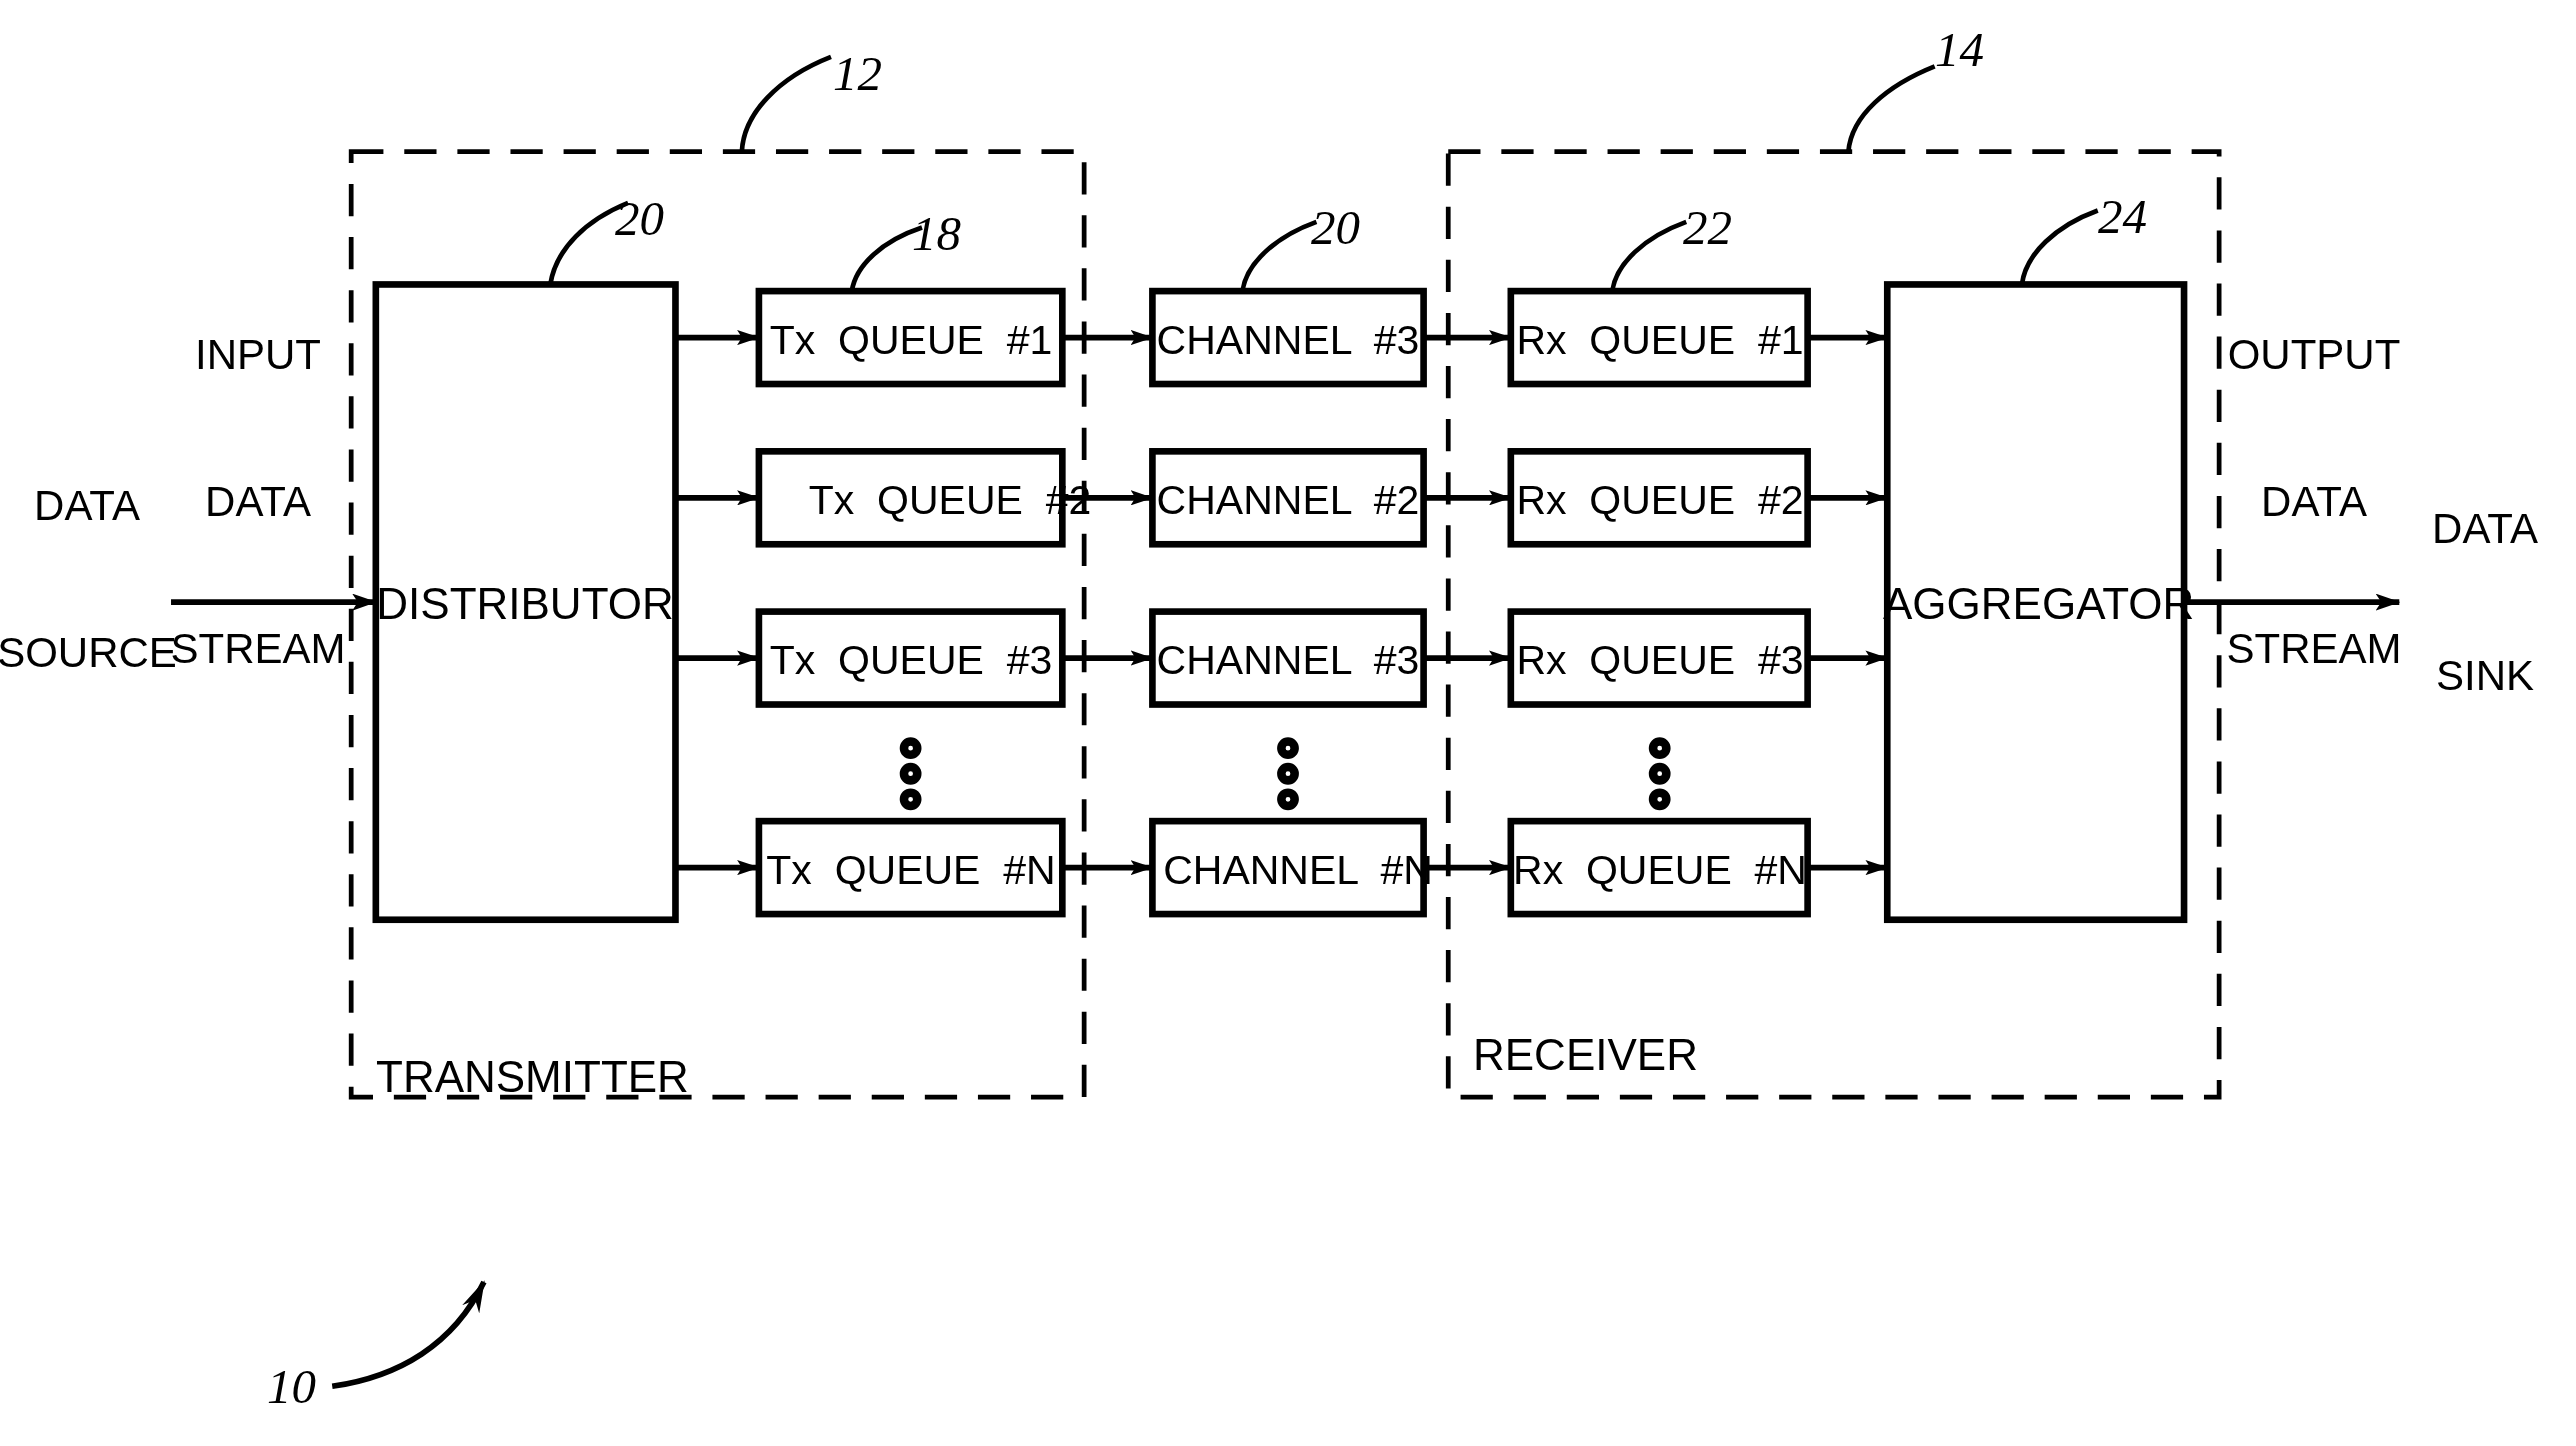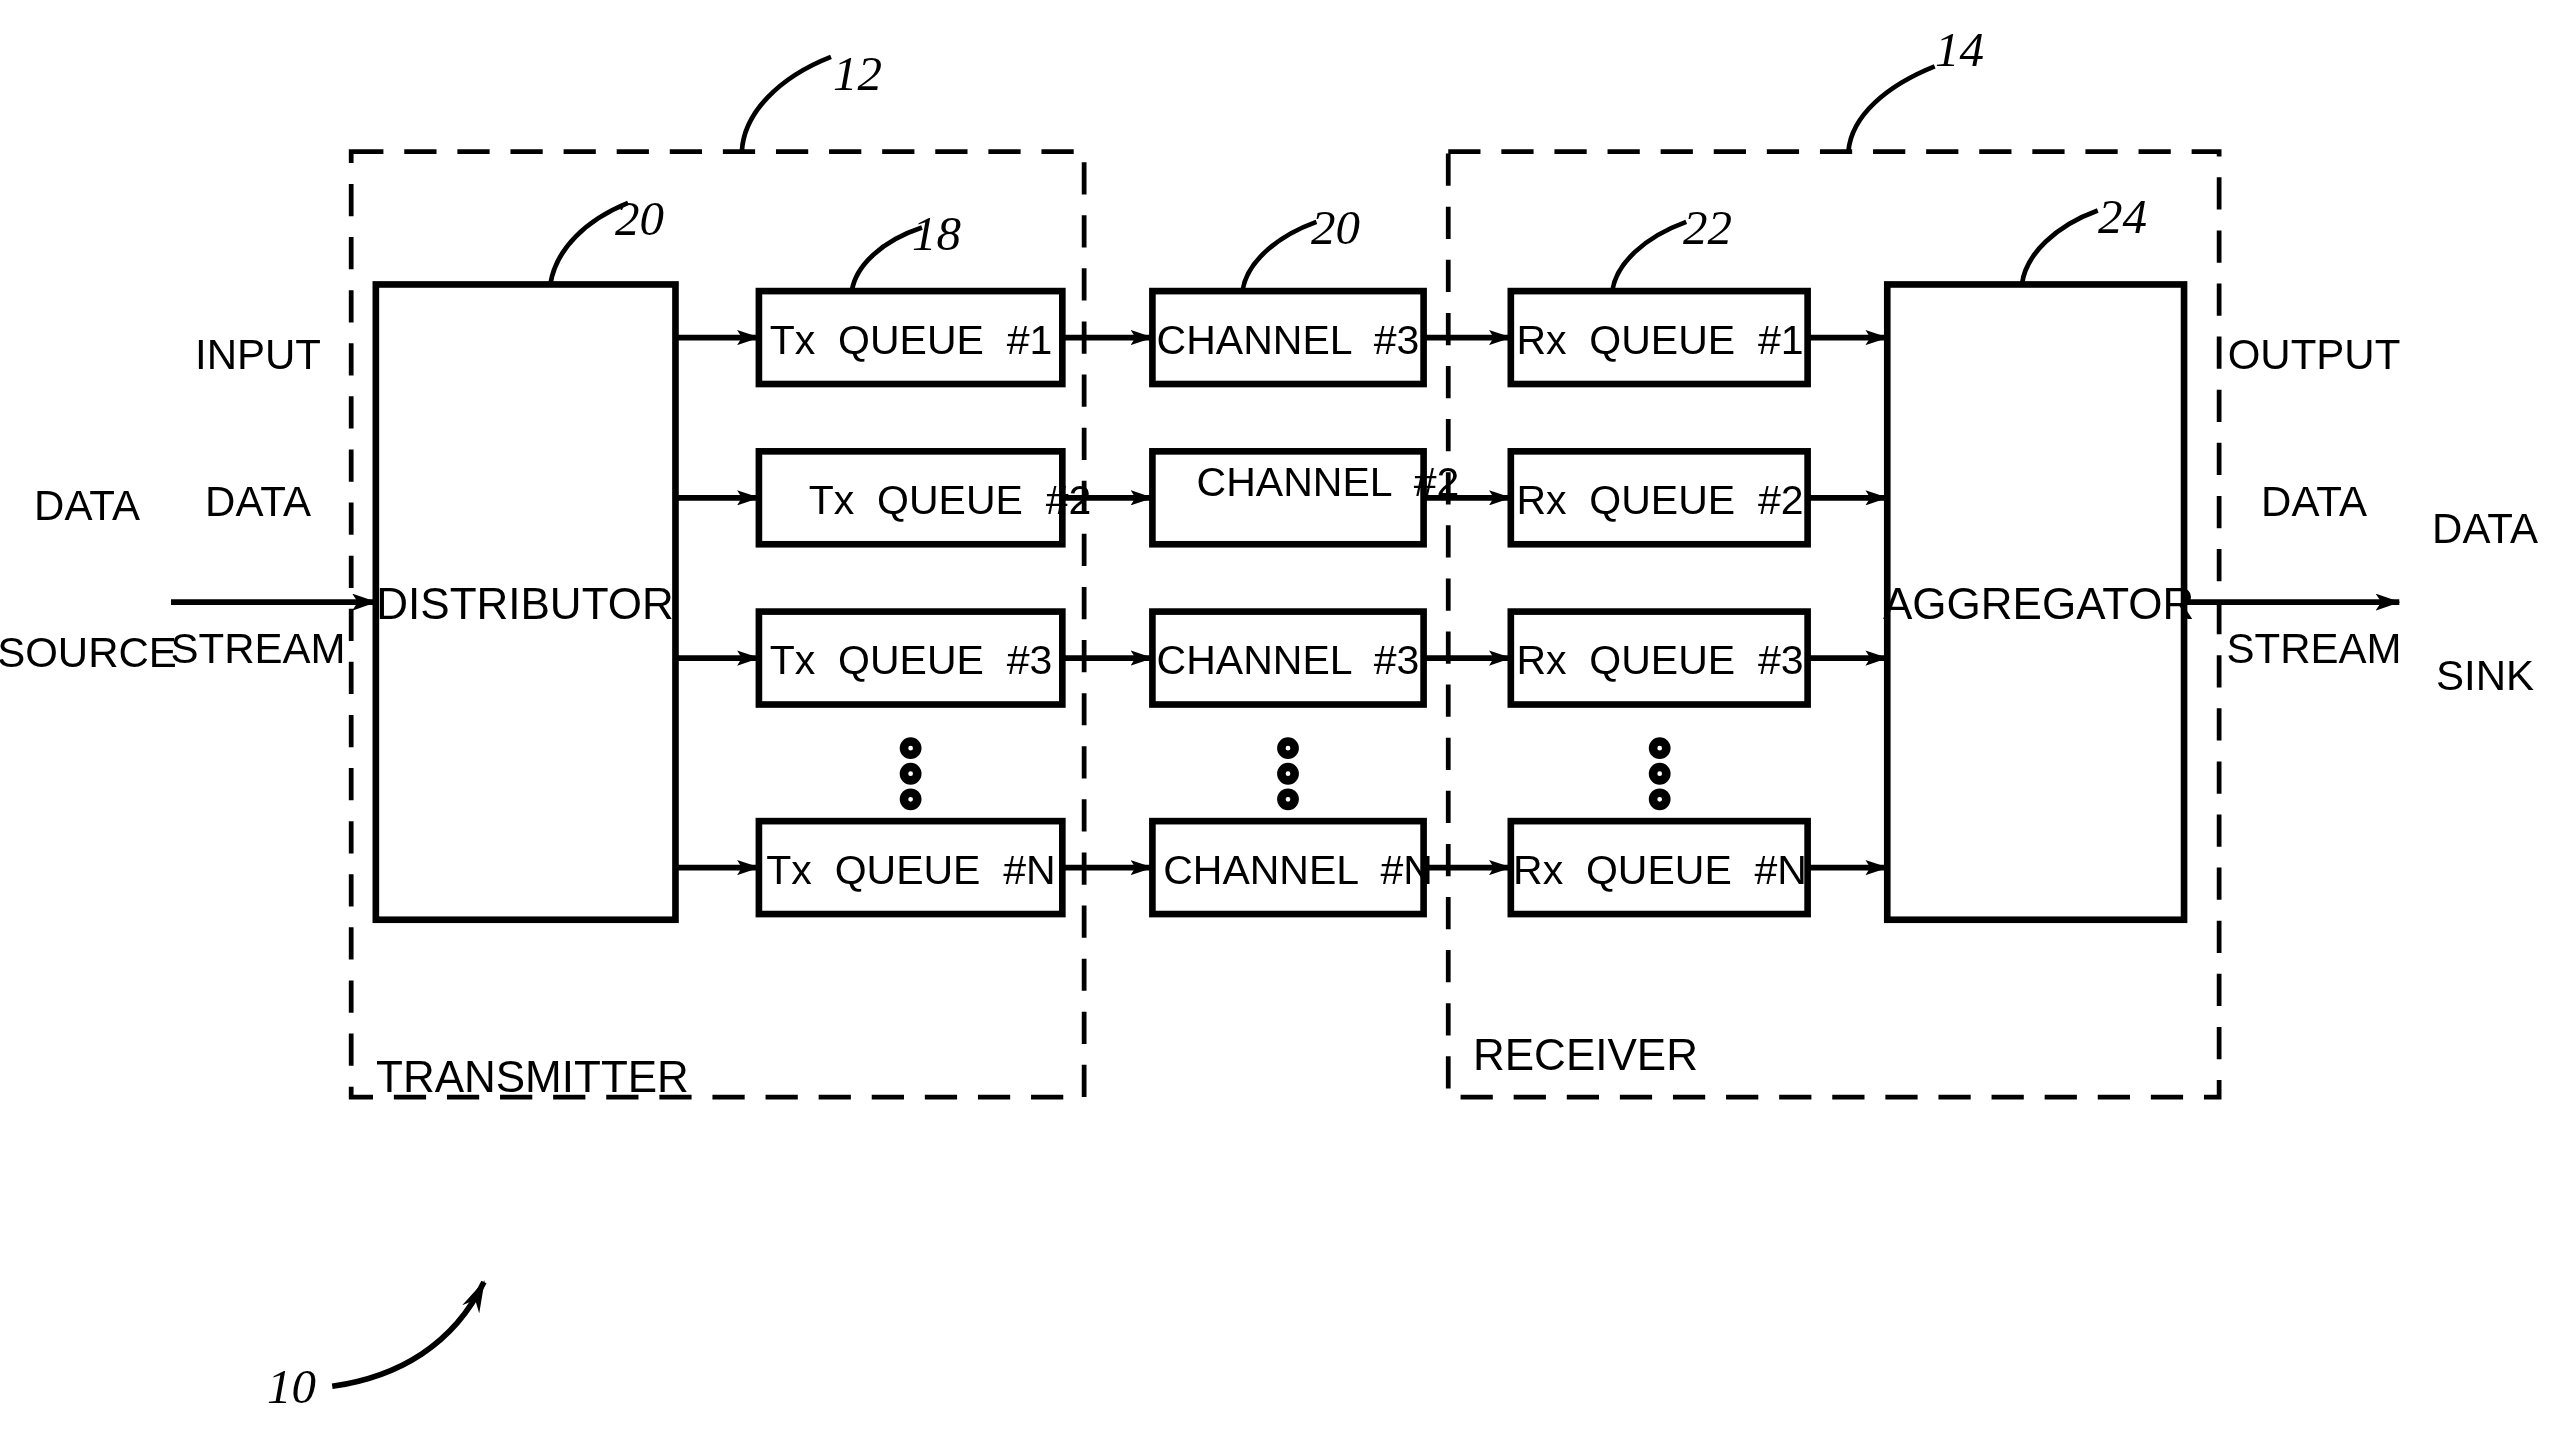--- a/index.html
+++ b/index.html
@@ -144,21 +144,21 @@
 
   <div class="blabel bigtext ctr" style="left:525px; top:603px; width:300px;">DISTRIBUTOR</div>
   <div class="blabel bigtext ctr" style="left:2035px; top:603px; width:304px;">AGGREGATOR</div>
 
   <div class="blabel boxtext ctr" style="left:911px; top:340px; width:304px;">Tx  QUEUE  #1</div>
   <div class="blabel boxtext ctr" style="left:950px; top:500px; width:304px;">Tx  QUEUE  #2</div>
   <div class="blabel boxtext ctr" style="left:911px; top:660px; width:304px;">Tx  QUEUE  #3</div>
   <div class="blabel boxtext ctr" style="left:911px; top:870px; width:304px;">Tx  QUEUE  #N</div>
 
   <div class="blabel boxtext ctr" style="left:1288px; top:340px; width:271px;">CHANNEL  #3</div>
-  <div class="blabel boxtext ctr" style="left:1288px; top:482px; width:271px;margin-left:40px;">CHANNEL  #2</div>
+  <div class="blabel boxtext ctr" style="left:1288px; top:500px; width:271px;">CHANNEL  #2</div>
   <div class="blabel boxtext ctr" style="left:1288px; top:660px; width:271px;">CHANNEL  #3</div>
   <div class="blabel boxtext ctr" style="left:1288px; top:870px; width:271px;margin-left:10px;">CHANNEL  #N</div>
 
   <div class="blabel boxtext ctr" style="left:1660px; top:340px; width:297px;">Rx  QUEUE  #1</div>
   <div class="blabel boxtext ctr" style="left:1660px; top:500px; width:297px;">Rx  QUEUE  #2</div>
   <div class="blabel boxtext ctr" style="left:1660px; top:660px; width:297px;">Rx  QUEUE  #3</div>
   <div class="blabel boxtext ctr" style="left:1660px; top:870px; width:297px;">Rx  QUEUE  #N</div>
 
   <div class="blabel zonetext" style="left:376px; top:1053px;">TRANSMITTER</div>
   <div class="blabel zonetext" style="left:1473px; top:1031px;">RECEIVER</div>

